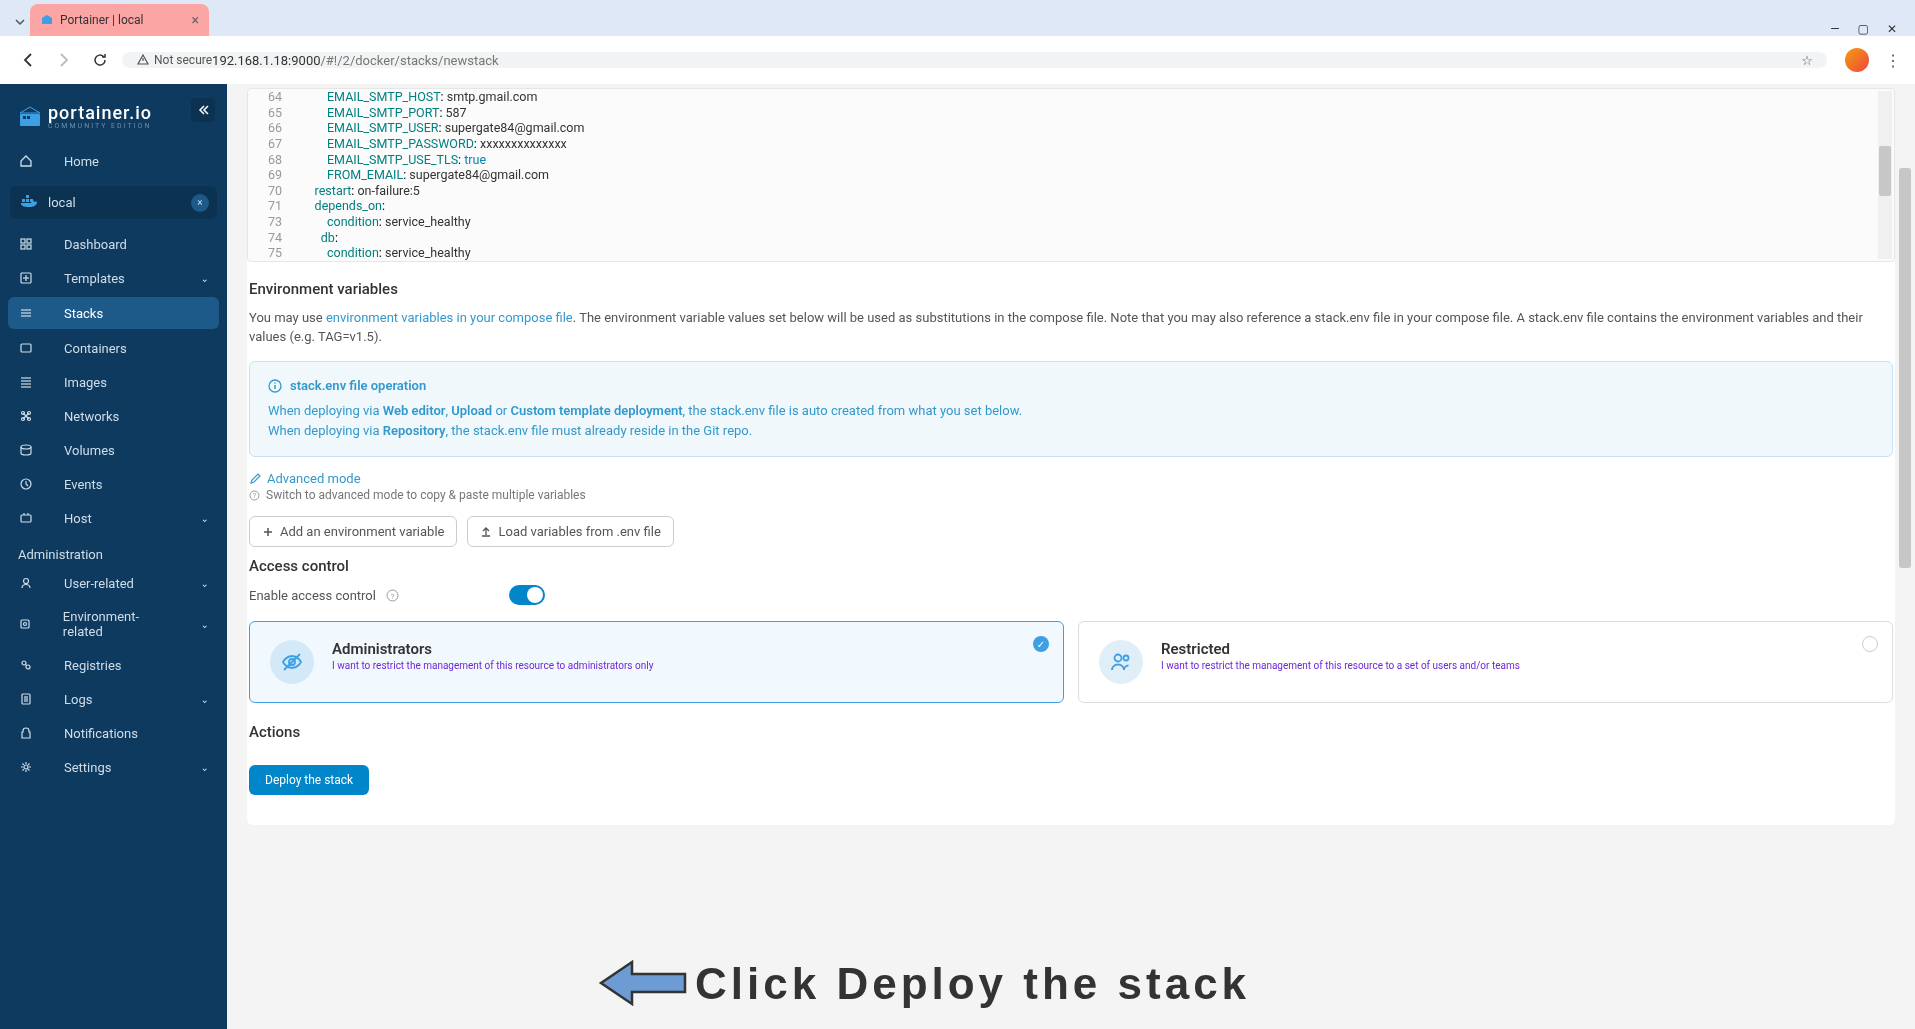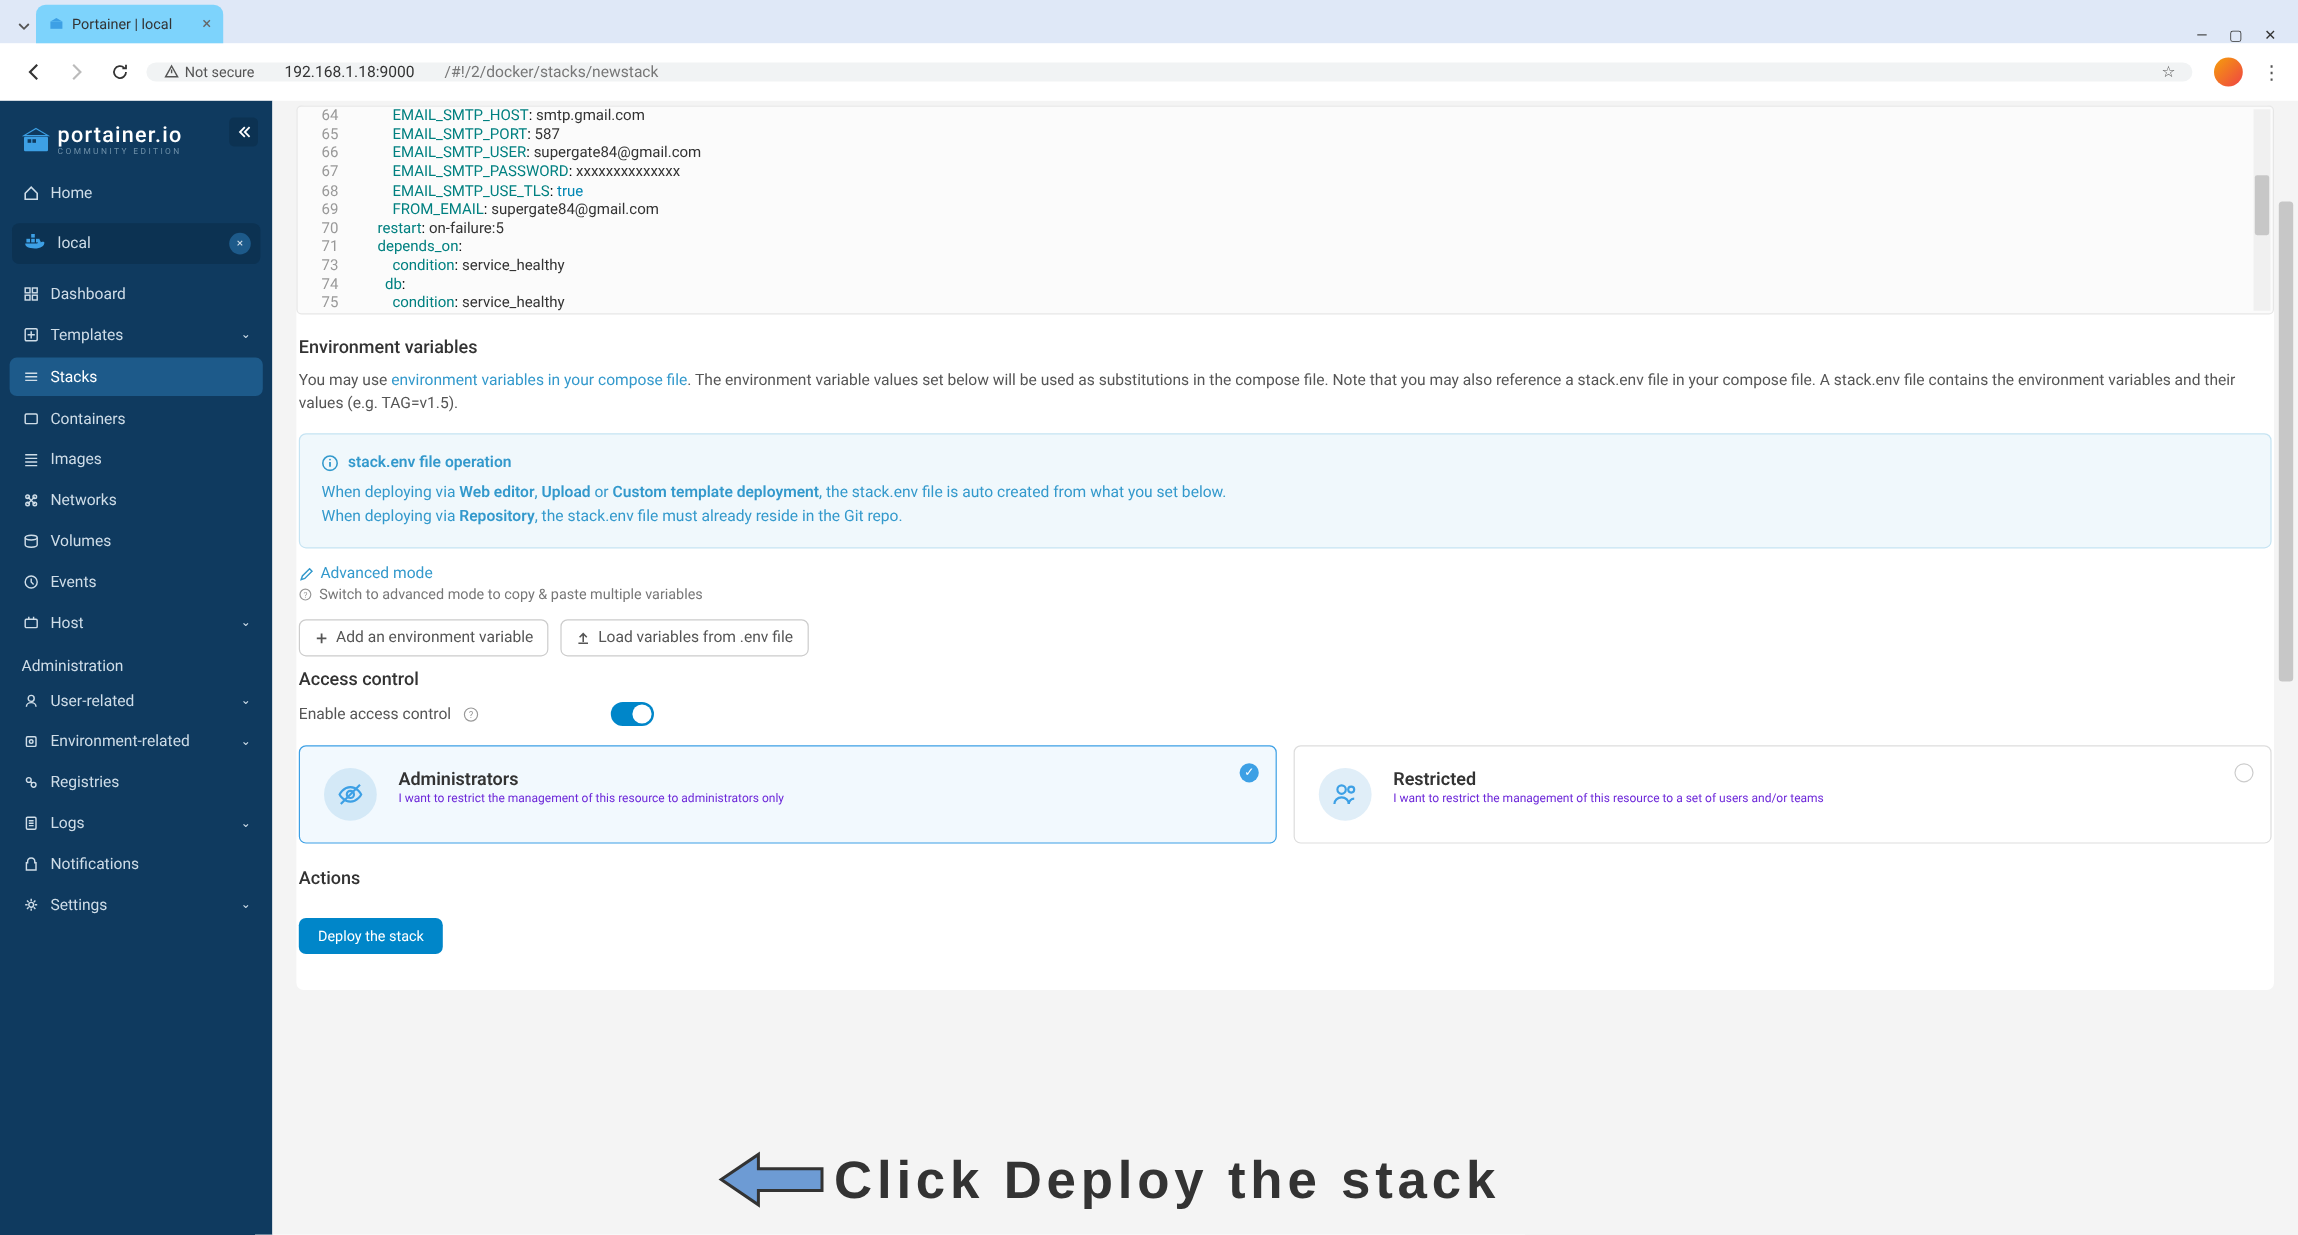--- a/index.html
+++ b/index.html
@@ -2,48 +2,48 @@
 <html><head>
   <meta charset="utf-8">
   <style>
     * { margin: 0; padding: 0; box-sizing: border-box; font-family: -apple-system, BlinkMacSystemFont, "Segoe UI", Roboto, sans-serif; }
     body { background: #fff; overflow: hidden; height: 1029px; width: 1915px; }
     
     
     .browser-chrome { height: 84px; background: #fff; display: flex; flex-direction: column; }
     .tab-bar { height: 36px; background: #dfe8f7; display: flex; align-items: flex-end; padding-left: 10px; }
     .tab-dropdown { width: 20px; height: 28px; display: flex; align-items: center; justify-content: center; cursor: pointer; }
-    .tab { background: #7dd3fc; height: 32px; width: 156px; border-radius: 8px 8px 0 0; display: flex; align-items: center; padding: 0 10px; gap: 6px; font-size: 12px; color: #333; }
+    .tab { background: #fca5a5; height: 32px; width: 179px; border-radius: 8px 8px 0 0; display: flex; align-items: center; padding: 0 10px; gap: 6px; font-size: 12px; color: #333; }
     .tab-icon { width: 14px; height: 14px; display: flex; align-items: center; justify-content: center; color: #3da0e5; }
     .tab-close { margin-left: auto; color: #666; cursor: pointer; font-size: 14px; }
     .window-controls { margin-left: auto; display: flex; gap: 18px; padding: 0 18px; align-items: center; color: #333; }
     .window-controls span { cursor: pointer; font-size: 12px; }
     
     .address-bar { height: 48px; display: flex; align-items: center; padding: 0 14px; gap: 8px; }
     .nav-btn { width: 28px; height: 28px; display: flex; align-items: center; justify-content: center; color: #555; cursor: pointer; border-radius: 50%; }
     .nav-btn.disabled { color: #bbb; }
-    .url-bar { flex: 1; height: 16px; background: #f1f3f4; border-radius: 16px; display: flex; align-items: center; padding: 0 14px; gap: 25px; font-size: 13px; color: #333; }
+    .url-bar { flex: 1; height: 16px; background: #f1f3f4; border-radius: 16px; display: flex; align-items: center; padding: 0 14px; gap: 0; font-size: 13px; color: #333; }
     .url-security { display: flex; align-items: center; gap: 4px; color: #555; font-size: 12px; }
     .url-path { color: #777; }
     .star-icon { margin-left: auto; color: #555; cursor: pointer; }
     .profile-icon { width: 24px; height: 24px; border-radius: 50%; background: linear-gradient(135deg, #f59e0b, #ef4444); margin-left: 10px; cursor: pointer; }
     .more-icon { margin-left: 8px; color: #555; cursor: pointer; }
     
     
     .app { display: flex; height: calc(1029px - 84px); }
     
     
     .sidebar { width: 227px; background: #0f3a5f; color: #9fb9cd; display: flex; flex-direction: column; position: relative; flex-shrink: 0; }
     .sidebar-logo { padding: 18px 16px 14px; display: flex; align-items: center; gap: 8px; }
     .logo-icon { width: 24px; height: 24px; color: #3da0e5; }
     .logo-text { color: #fff; font-size: 18px; font-weight: 500; letter-spacing: 1px; }
     .logo-sub { font-size: 7px; color: #6d8fa8; letter-spacing: 2px; margin-top: -1px; }
     .collapse-btn { position: absolute; top: 14px; right: 12px; width: 24px; height: 24px; background: #0c3252; border-radius: 4px; display: flex; align-items: center; justify-content: center; color: #fff; cursor: pointer; }
     
-    .sidebar-item { display: flex; align-items: center; padding: 9px 18px; gap: 8px; font-size: 13px; color: #cfdde8; cursor: pointer; }
+    .sidebar-item { display: flex; align-items: center; padding: 9px 18px; gap: 30px; font-size: 13px; color: #cfdde8; cursor: pointer; }
     .sidebar-item.active { background: #1d5a8a; color: #fff; border-radius: 6px; margin: 2px 8px; padding: 8px 10px; }
     .sidebar-item .icon { width: 16px; height: 16px; display: flex; align-items: center; justify-content: center; }
     .sidebar-item .chevron { margin-left: auto; font-size: 10px; }
     
     .env-badge { margin: 8px 10px; background: #0c3252; border-radius: 6px; padding: 8px 10px; display: flex; align-items: center; gap: 10px; font-size: 13px; color: #cfdde8; position: relative; }
     .env-badge .docker-icon { color: #3da0e5; width: 18px; }
     .env-close { position: absolute; right: 8px; width: 18px; height: 18px; background: #1d5a8a; border-radius: 50%; display: flex; align-items: center; justify-content: center; font-size: 10px; cursor: pointer; }
     
     .sidebar-section-label { padding: 12px 18px 4px; font-size: 13px; color: #cfdde8; }
     

